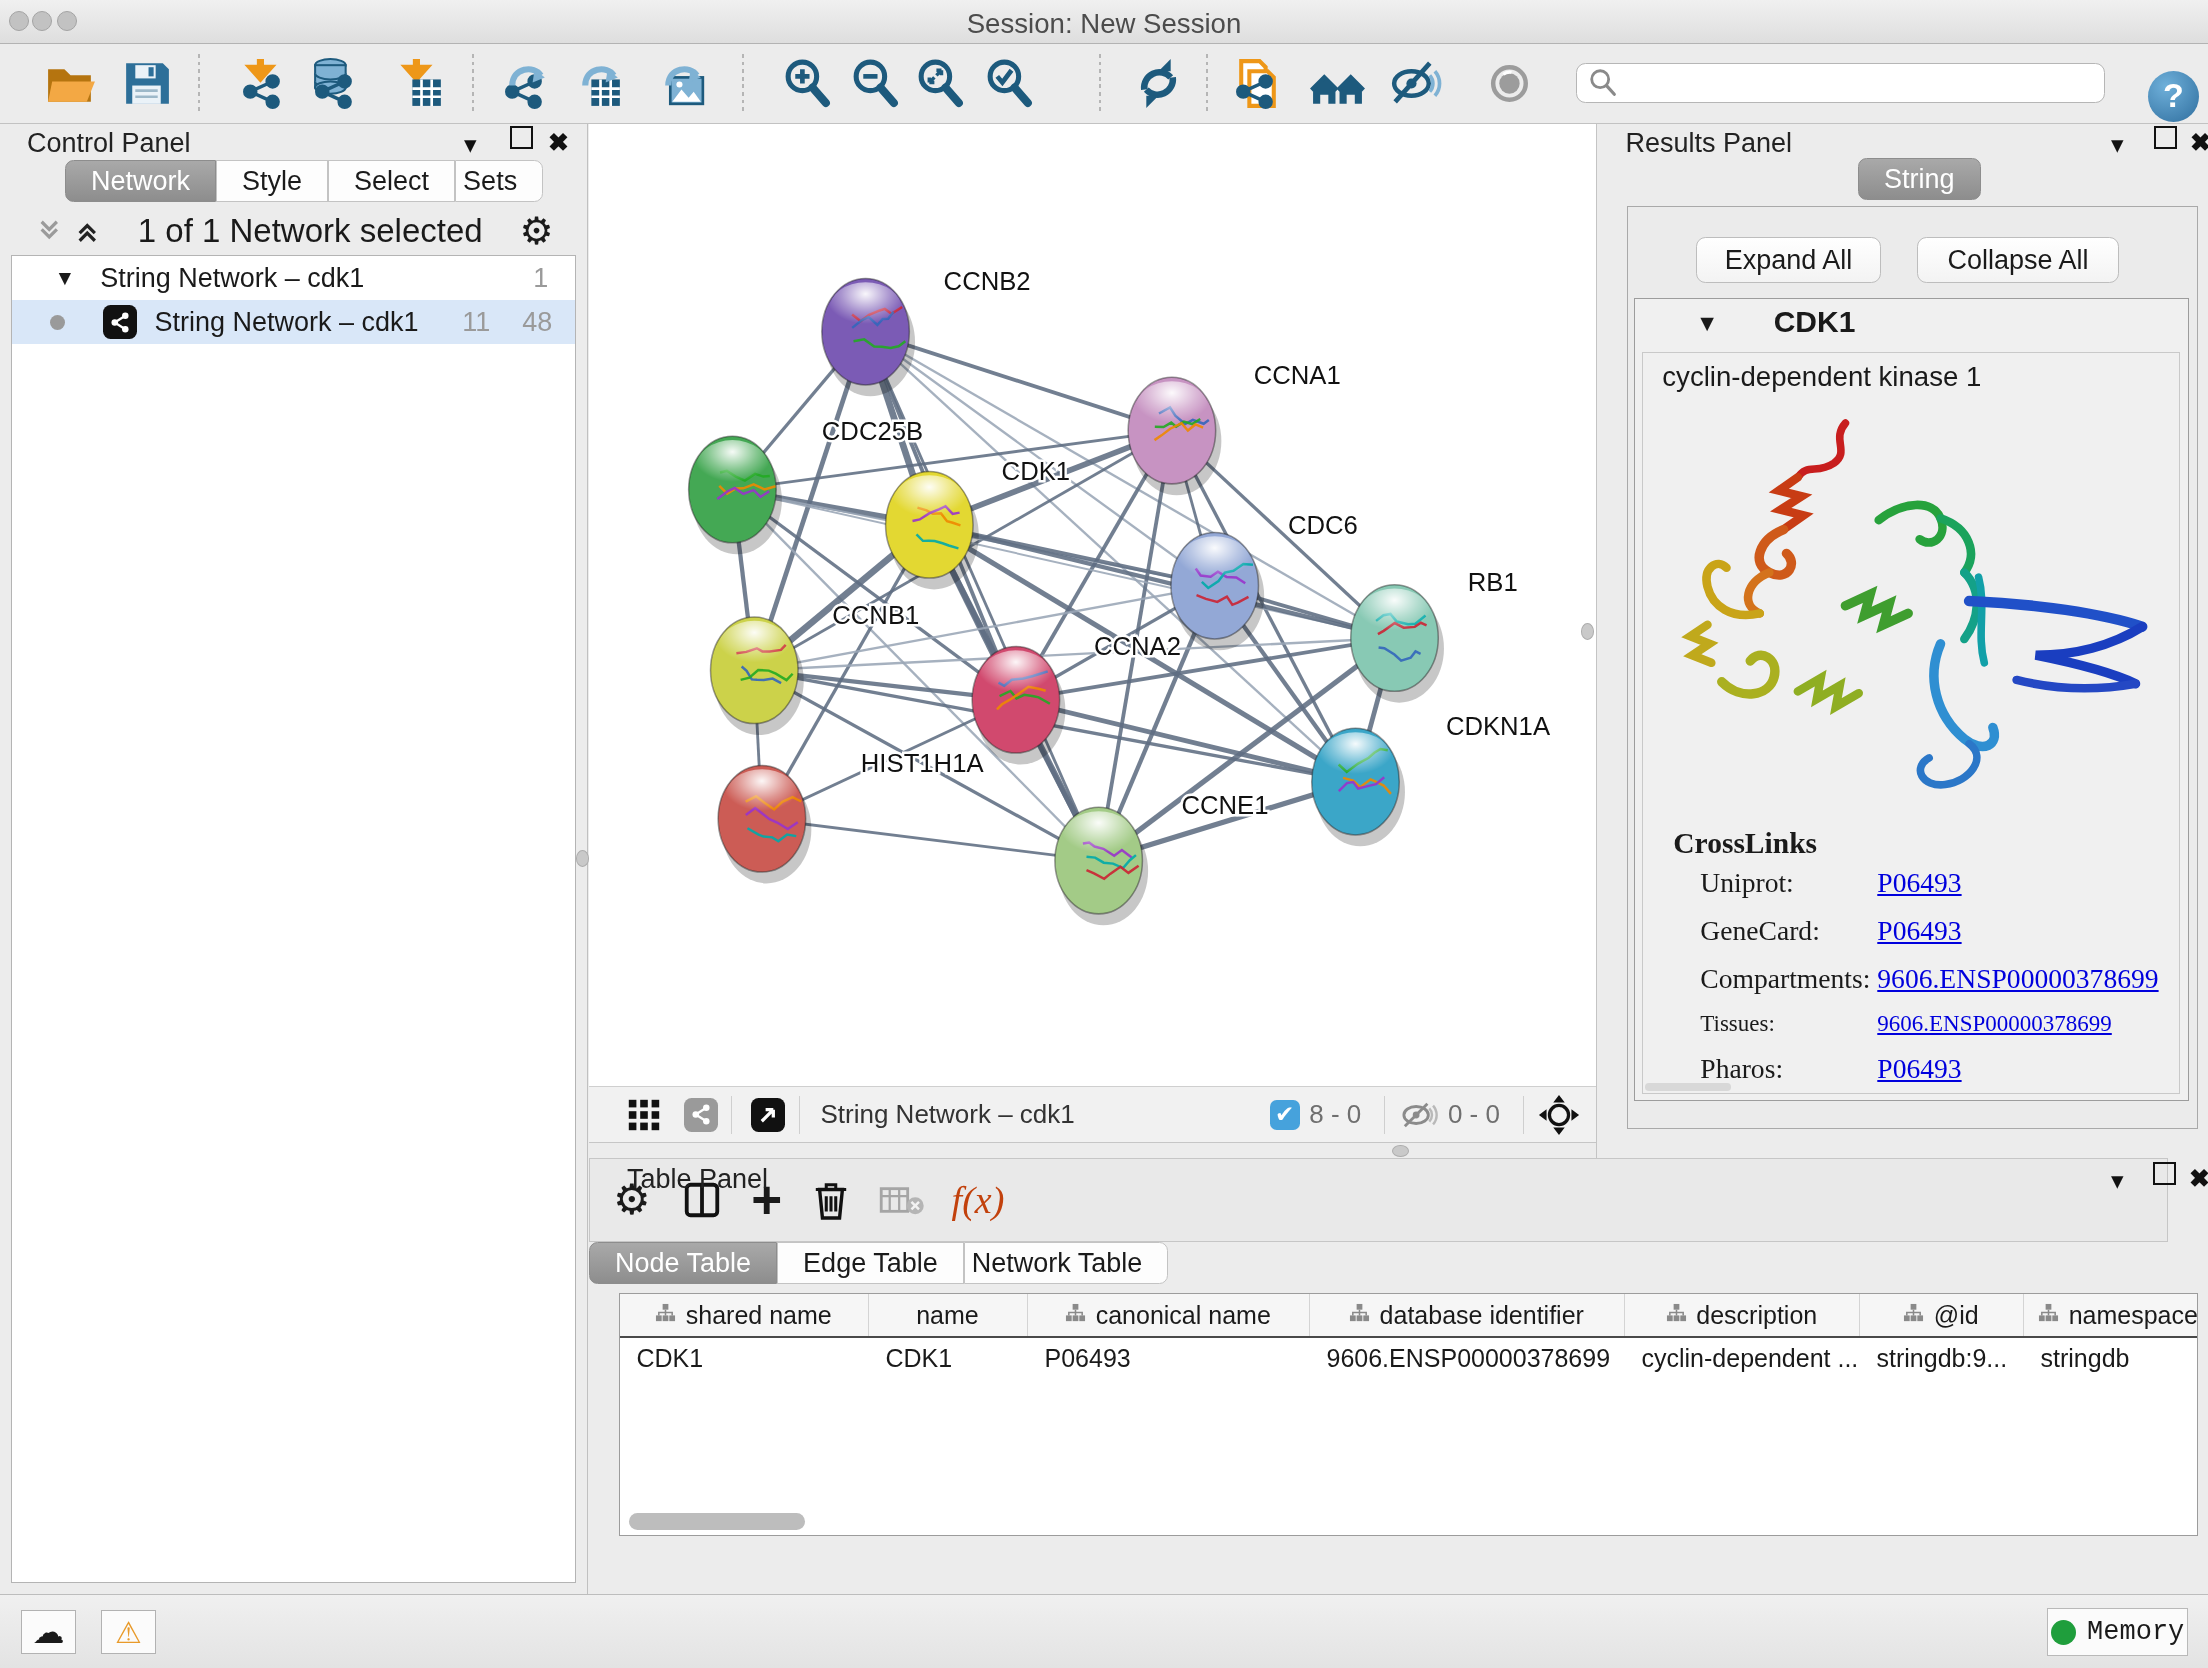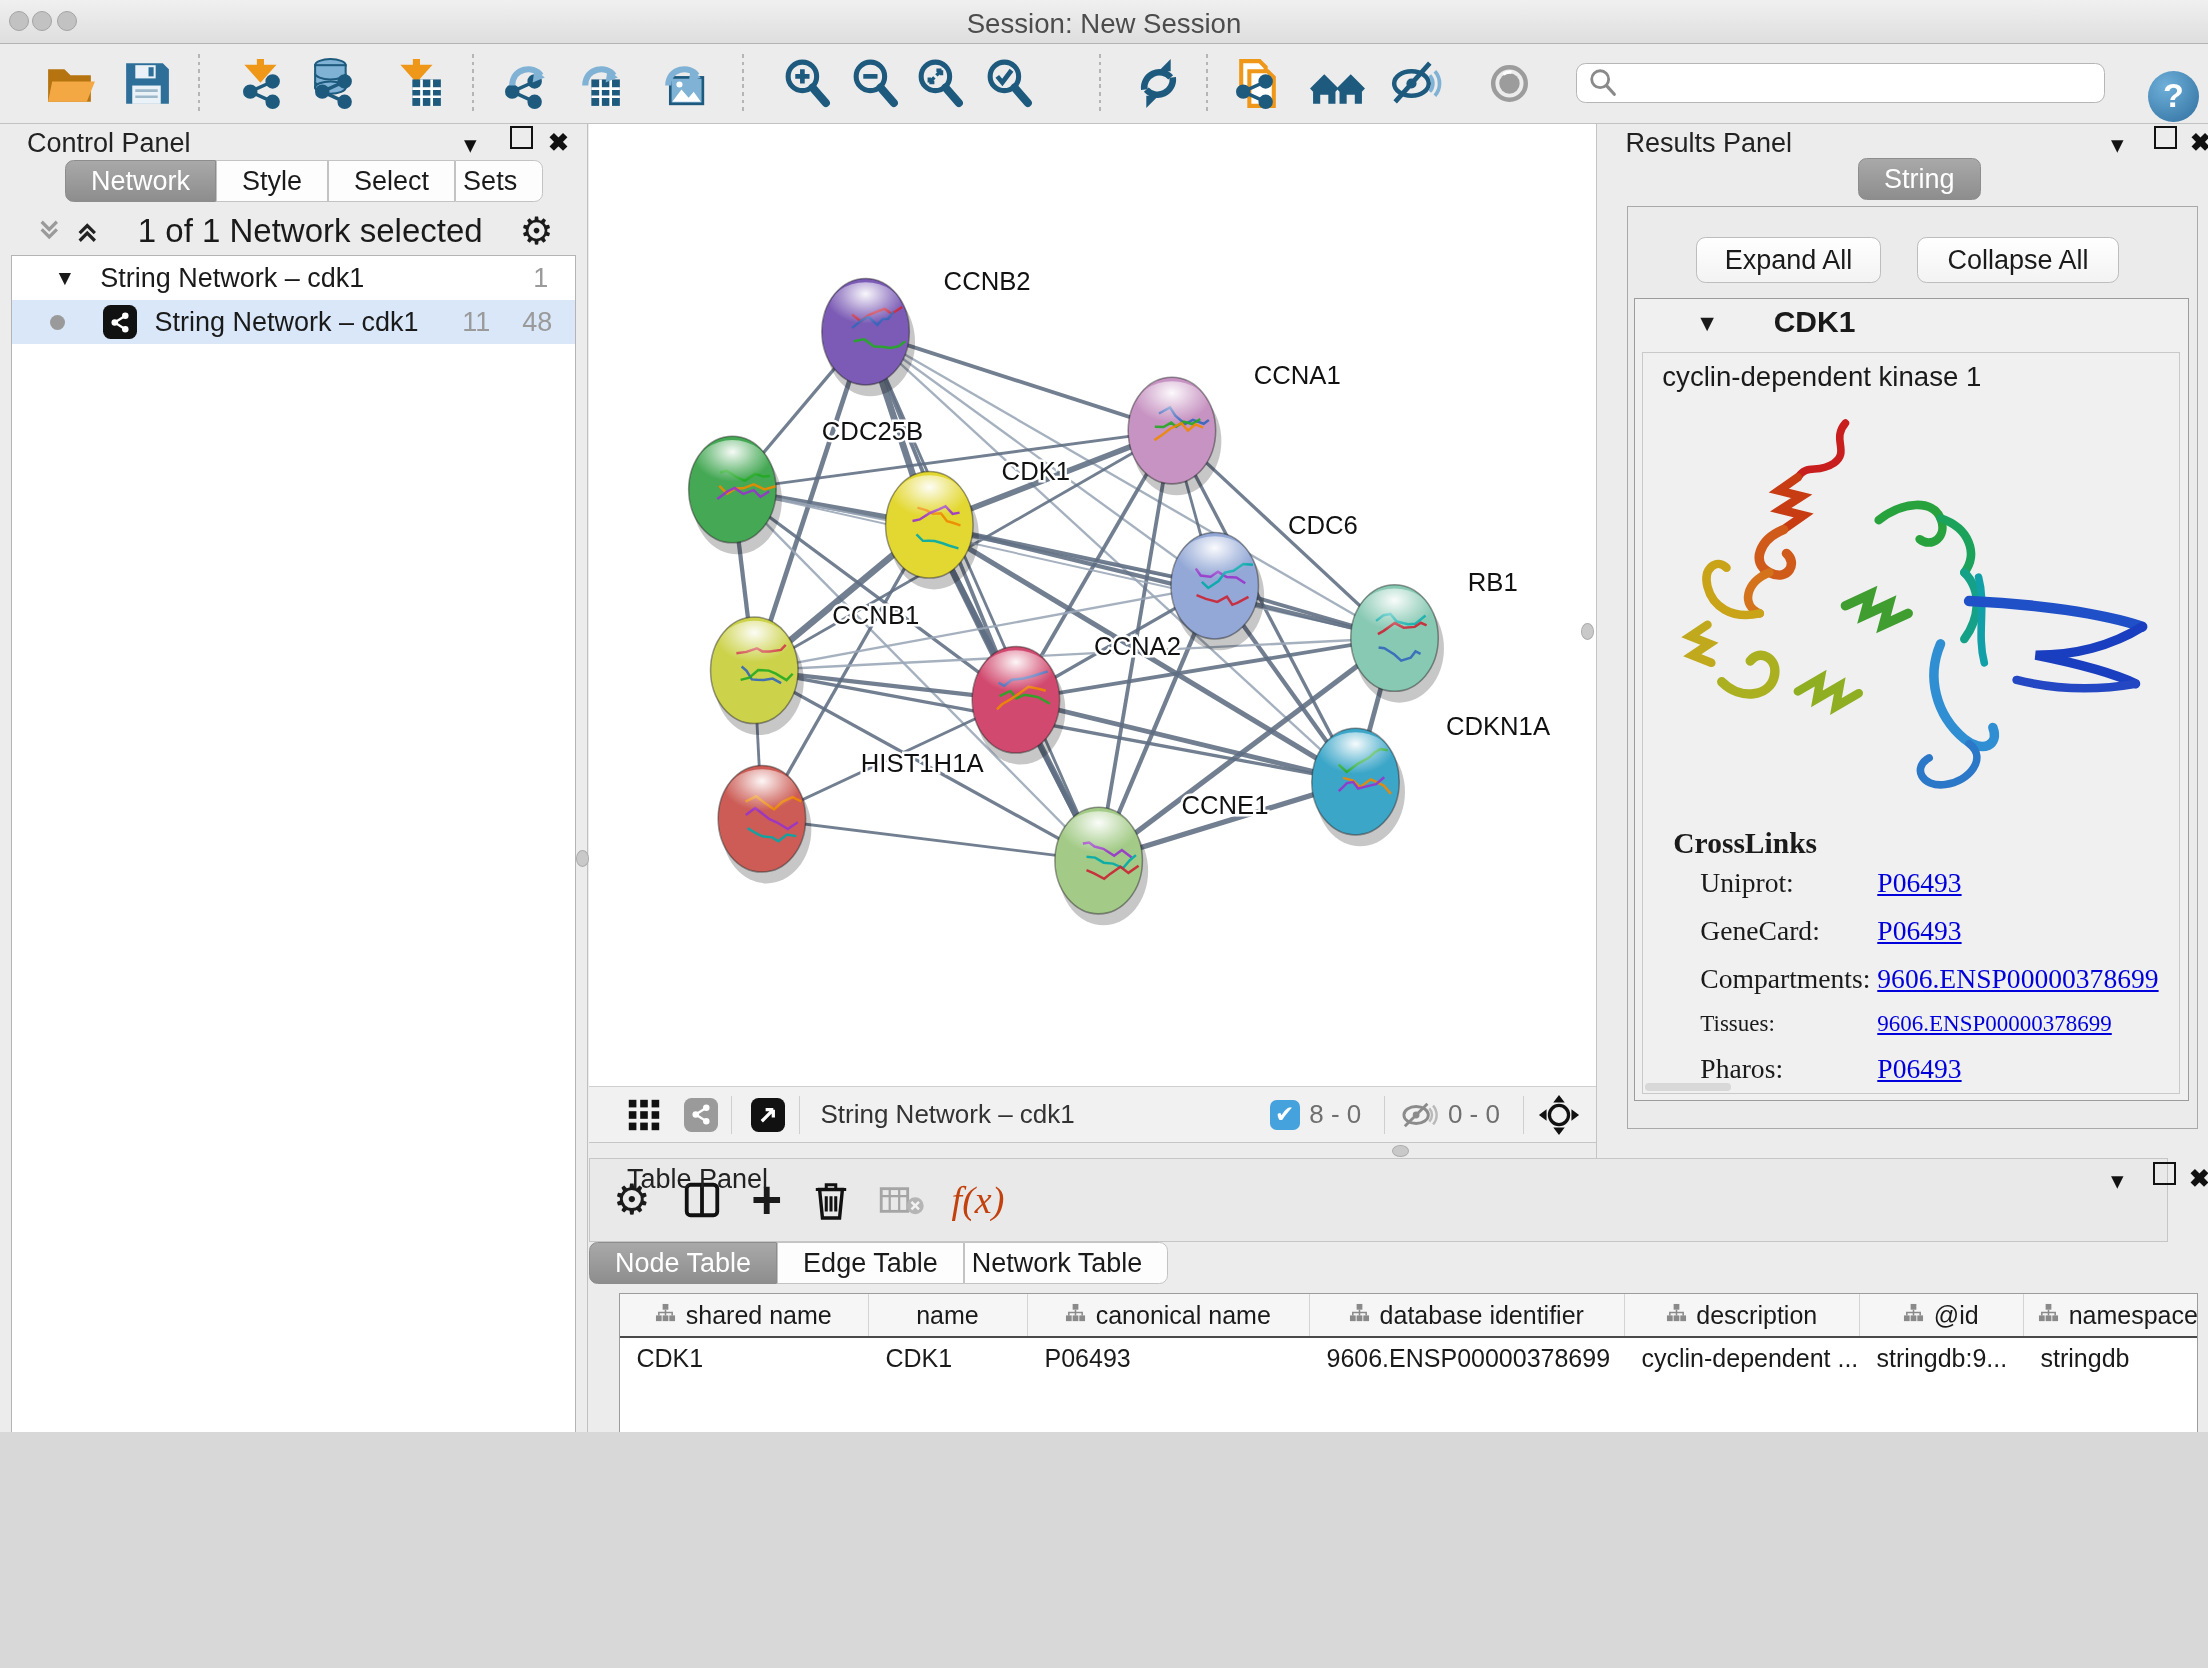--- a/index.html
+++ b/index.html
@@ -1,17 +1,17 @@
 <!DOCTYPE html>
 <html style="font-size:15px"><head>
 <meta charset="utf-8">
 <style>
   html,body{margin:0;padding:0;background:#d8d8d8;}
   *{box-sizing:border-box;}
-  #app{position:relative;width:2208px;height:1432px;background:#ececec;
+  #app{position:relative;width:2208px;height:1668px;background:#ececec;
        font-family:"Liberation Sans",sans-serif;color:#1a1a1a;overflow:hidden;}
   .abs{position:absolute;}
   
   #titlebar{left:0;top:0;width:2208px;height:44px;
     background:linear-gradient(#f0f0f0,#dedede);border-bottom:1px solid #b3b3b3;}
   .traffic{width:20px;height:20px;border-radius:50%;background:#c2c2c2;border:1px solid #a4a4a4;top:10.5px;}
   #win-title{width:100%;text-align:center;top:7.6px;font-size:27.6px;color:#4c4c4c;}
   
   #toolbar{left:0;top:44px;width:2208px;height:80px;background:#ececec;border-bottom:1px solid #c2c2c2;}
   .tbtn{width:57px;height:57px;top:11.4px;cursor:default;}

